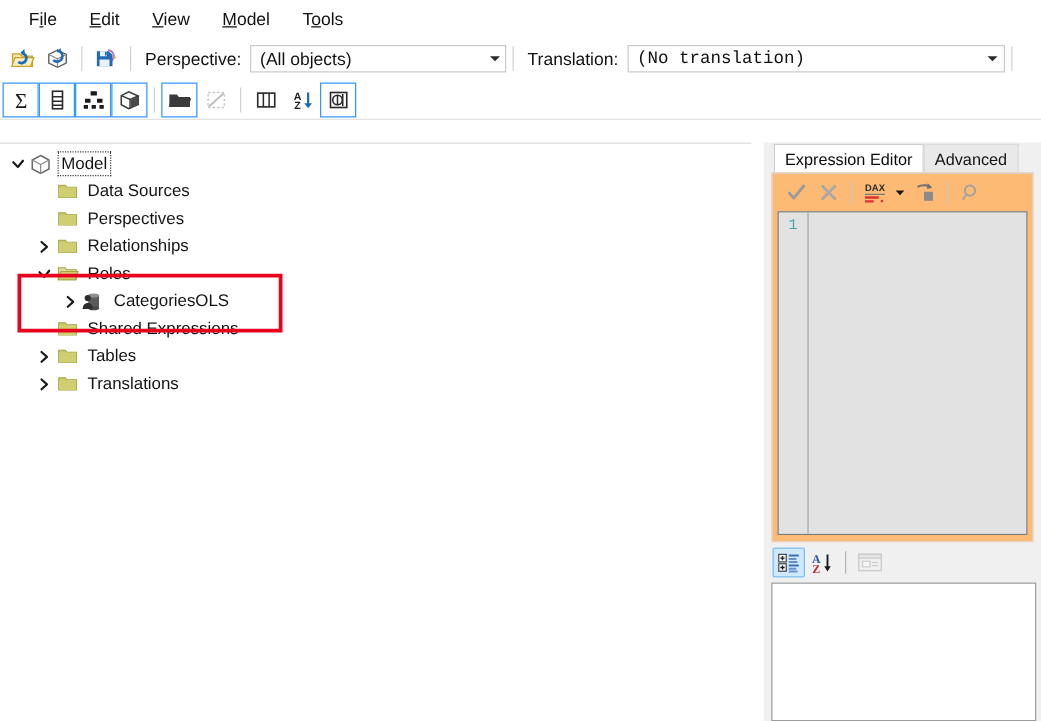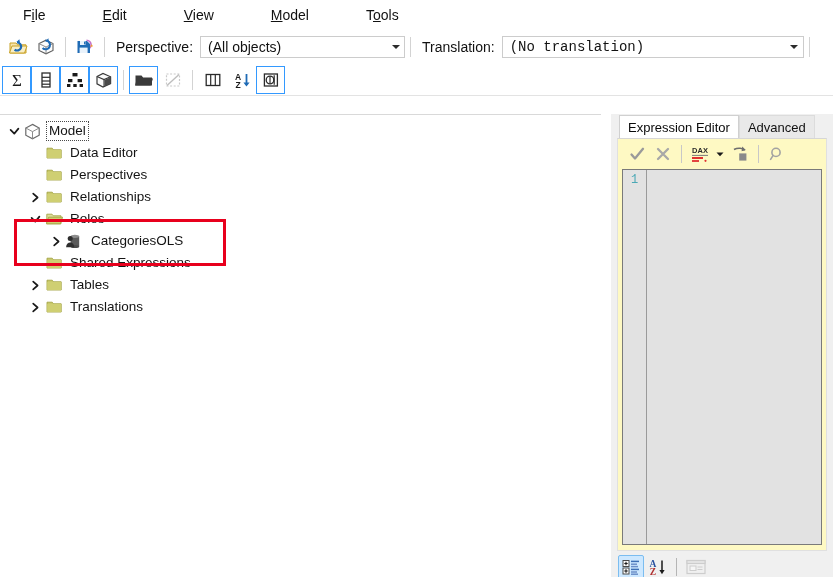--- a/index.html
+++ b/index.html
@@ -20,21 +20,20 @@
   }
 
   
   .menubar {
     height: 30px;
     background: #ffffff;
     display: flex;
     align-items: center;
     padding-left: 10px;
     box-sizing: border-box;
-    gap: 31px;
   }
   .menu-item {
     padding: 4px 13px;
     font-size: 14px;
     color: #111111;
     cursor: default;
     white-space: nowrap;
     line-height: 16px;
   }
   .menu-item .acc { text-decoration: underline; }
@@ -237,25 +236,25 @@
     white-space: nowrap;
   }
   .tab.active {
     background: #ffffff;
     border-color: #d0d0d0;
     color: #0a0a0a;
   }
 
   .editor-box {
     margin: 0 6px;
-    background: #fef9c3;
+    background: #fdba74;
     border: 1px solid #e0e0e0;
     border-top: 1px solid #d6d6d6;
     flex: 0 0 auto;
-    height: 413px;
+    height: 296px;
     display: flex;
     flex-direction: column;
     box-sizing: border-box;
   }
   .editor-toolbar {
     height: 30px;
     display: flex;
     align-items: center;
     padding-left: 6px;
     flex: 0 0 auto;
@@ -513,21 +512,21 @@
         </div>
         <div class="tree-row">
           <div class="tw-indent" style="width: 21px;"></div>
           <div class="expander"></div>
           <div class="tree-icon">
             <svg width="18" height="16" viewBox="0 0 18 16">
               <path d="M2 3.2 h5.2 l1.4 1.6 H16.2 V13 H2 Z" fill="#c9c96a" stroke="#a5a546" stroke-width="0.9"></path>
               <path d="M2.2 5 H16 V13 H2.2 Z" fill="#cfcf72"></path>
             </svg>
           </div>
-          <span class="tree-label">Data Editor</span>
+          <span class="tree-label">Data Sources</span>
         </div>
         <div class="tree-row">
           <div class="tw-indent" style="width: 21px;"></div>
           <div class="expander"></div>
           <div class="tree-icon">
             <svg width="18" height="16" viewBox="0 0 18 16">
               <path d="M2 3.2 h5.2 l1.4 1.6 H16.2 V13 H2 Z" fill="#c9c96a" stroke="#a5a546" stroke-width="0.9"></path>
               <path d="M2.2 5 H16 V13 H2.2 Z" fill="#cfcf72"></path>
             </svg>
           </div>

